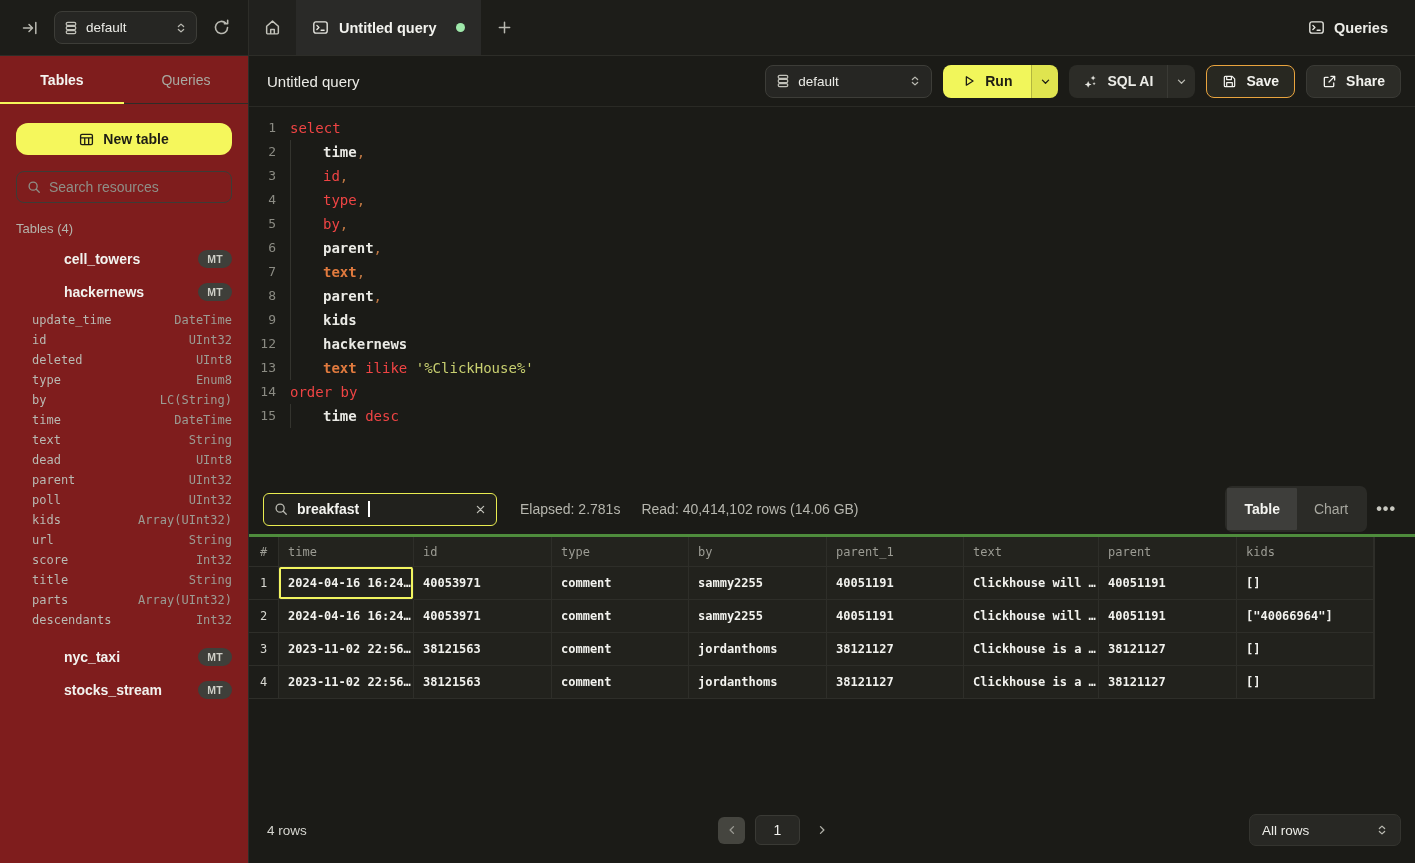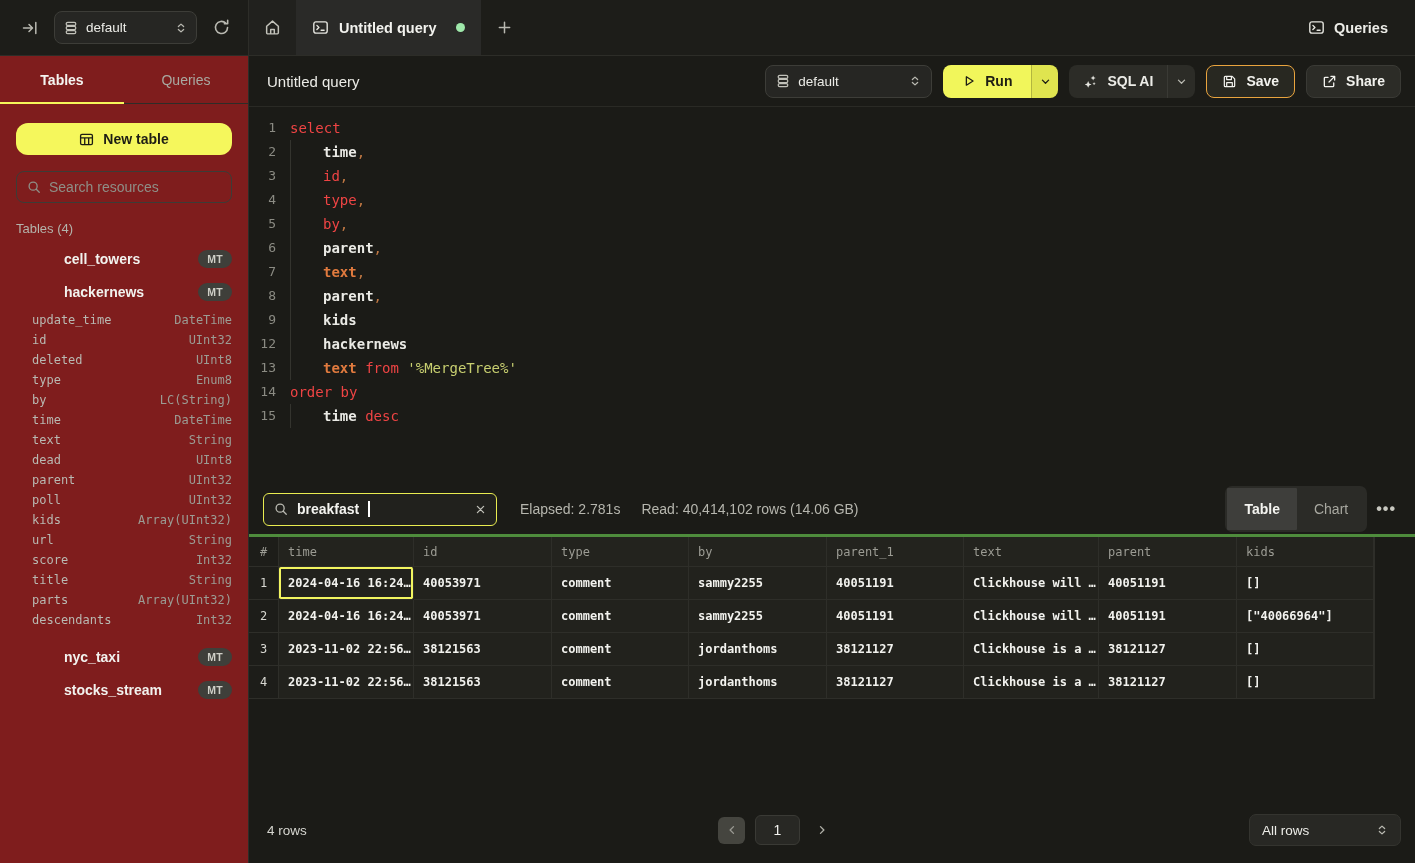--- a/index.html
+++ b/index.html
@@ -439,21 +439,21 @@
       <div class="eline">
         <span class="gutter">9</span>
         <span class="code mono"><span class="indent"></span><span class="tok-id">kids</span></span>
       </div>
       <div class="eline">
         <span class="gutter">12</span>
         <span class="code mono"><span class="indent"></span><span class="tok-id">hackernews</span></span>
       </div>
       <div class="eline">
         <span class="gutter">13</span>
-        <span class="code mono"><span class="indent"></span><span class="tok-fd">text</span><span class="tok-pl"> </span><span class="tok-kw">from</span><span class="tok-pl"> </span><span class="tok-str">'%MergeTree%'</span></span>
+        <span class="code mono"><span class="indent"></span><span class="tok-fd">text</span><span class="tok-pl"> </span><span class="tok-kw">ilike</span><span class="tok-pl"> </span><span class="tok-str">'%ClickHouse%'</span></span>
       </div>
       <div class="eline">
         <span class="gutter">14</span>
         <span class="code mono"><span class="tok-kw">order by</span></span>
       </div>
       <div class="eline">
         <span class="gutter">15</span>
         <span class="code mono"><span class="indent"></span><span class="tok-id">time</span><span class="tok-pl"> </span><span class="tok-kw">desc</span></span>
       </div>
     </div>

